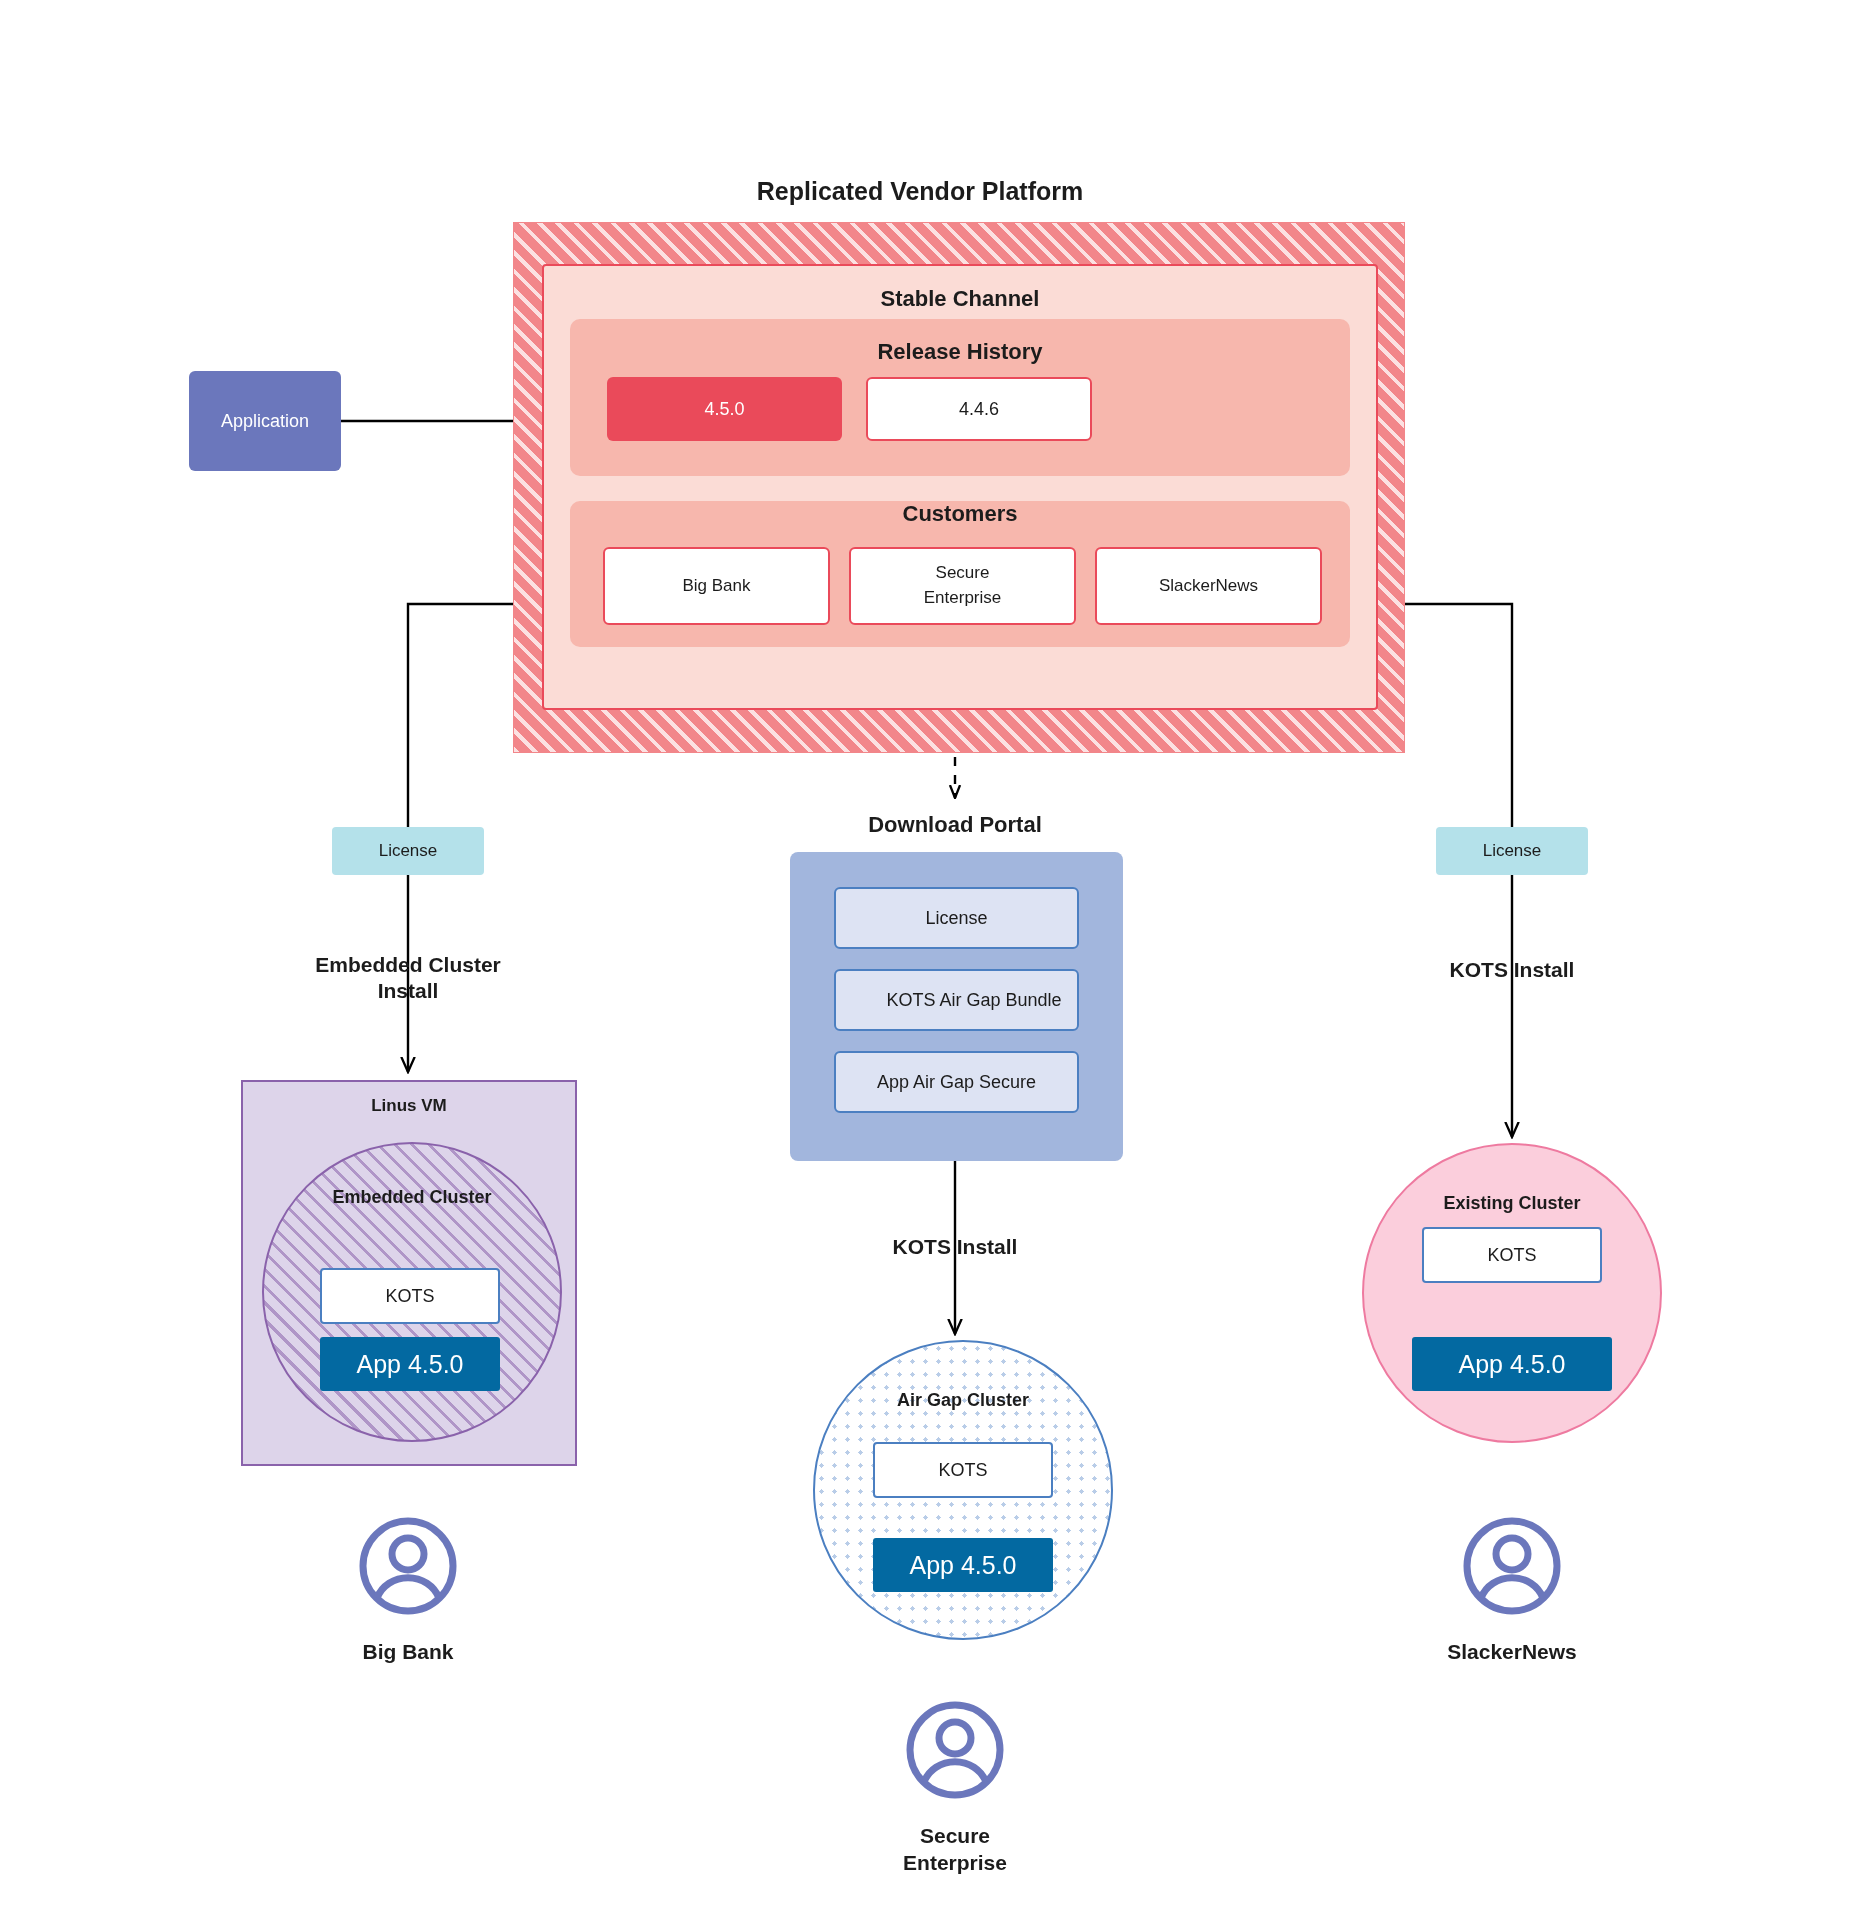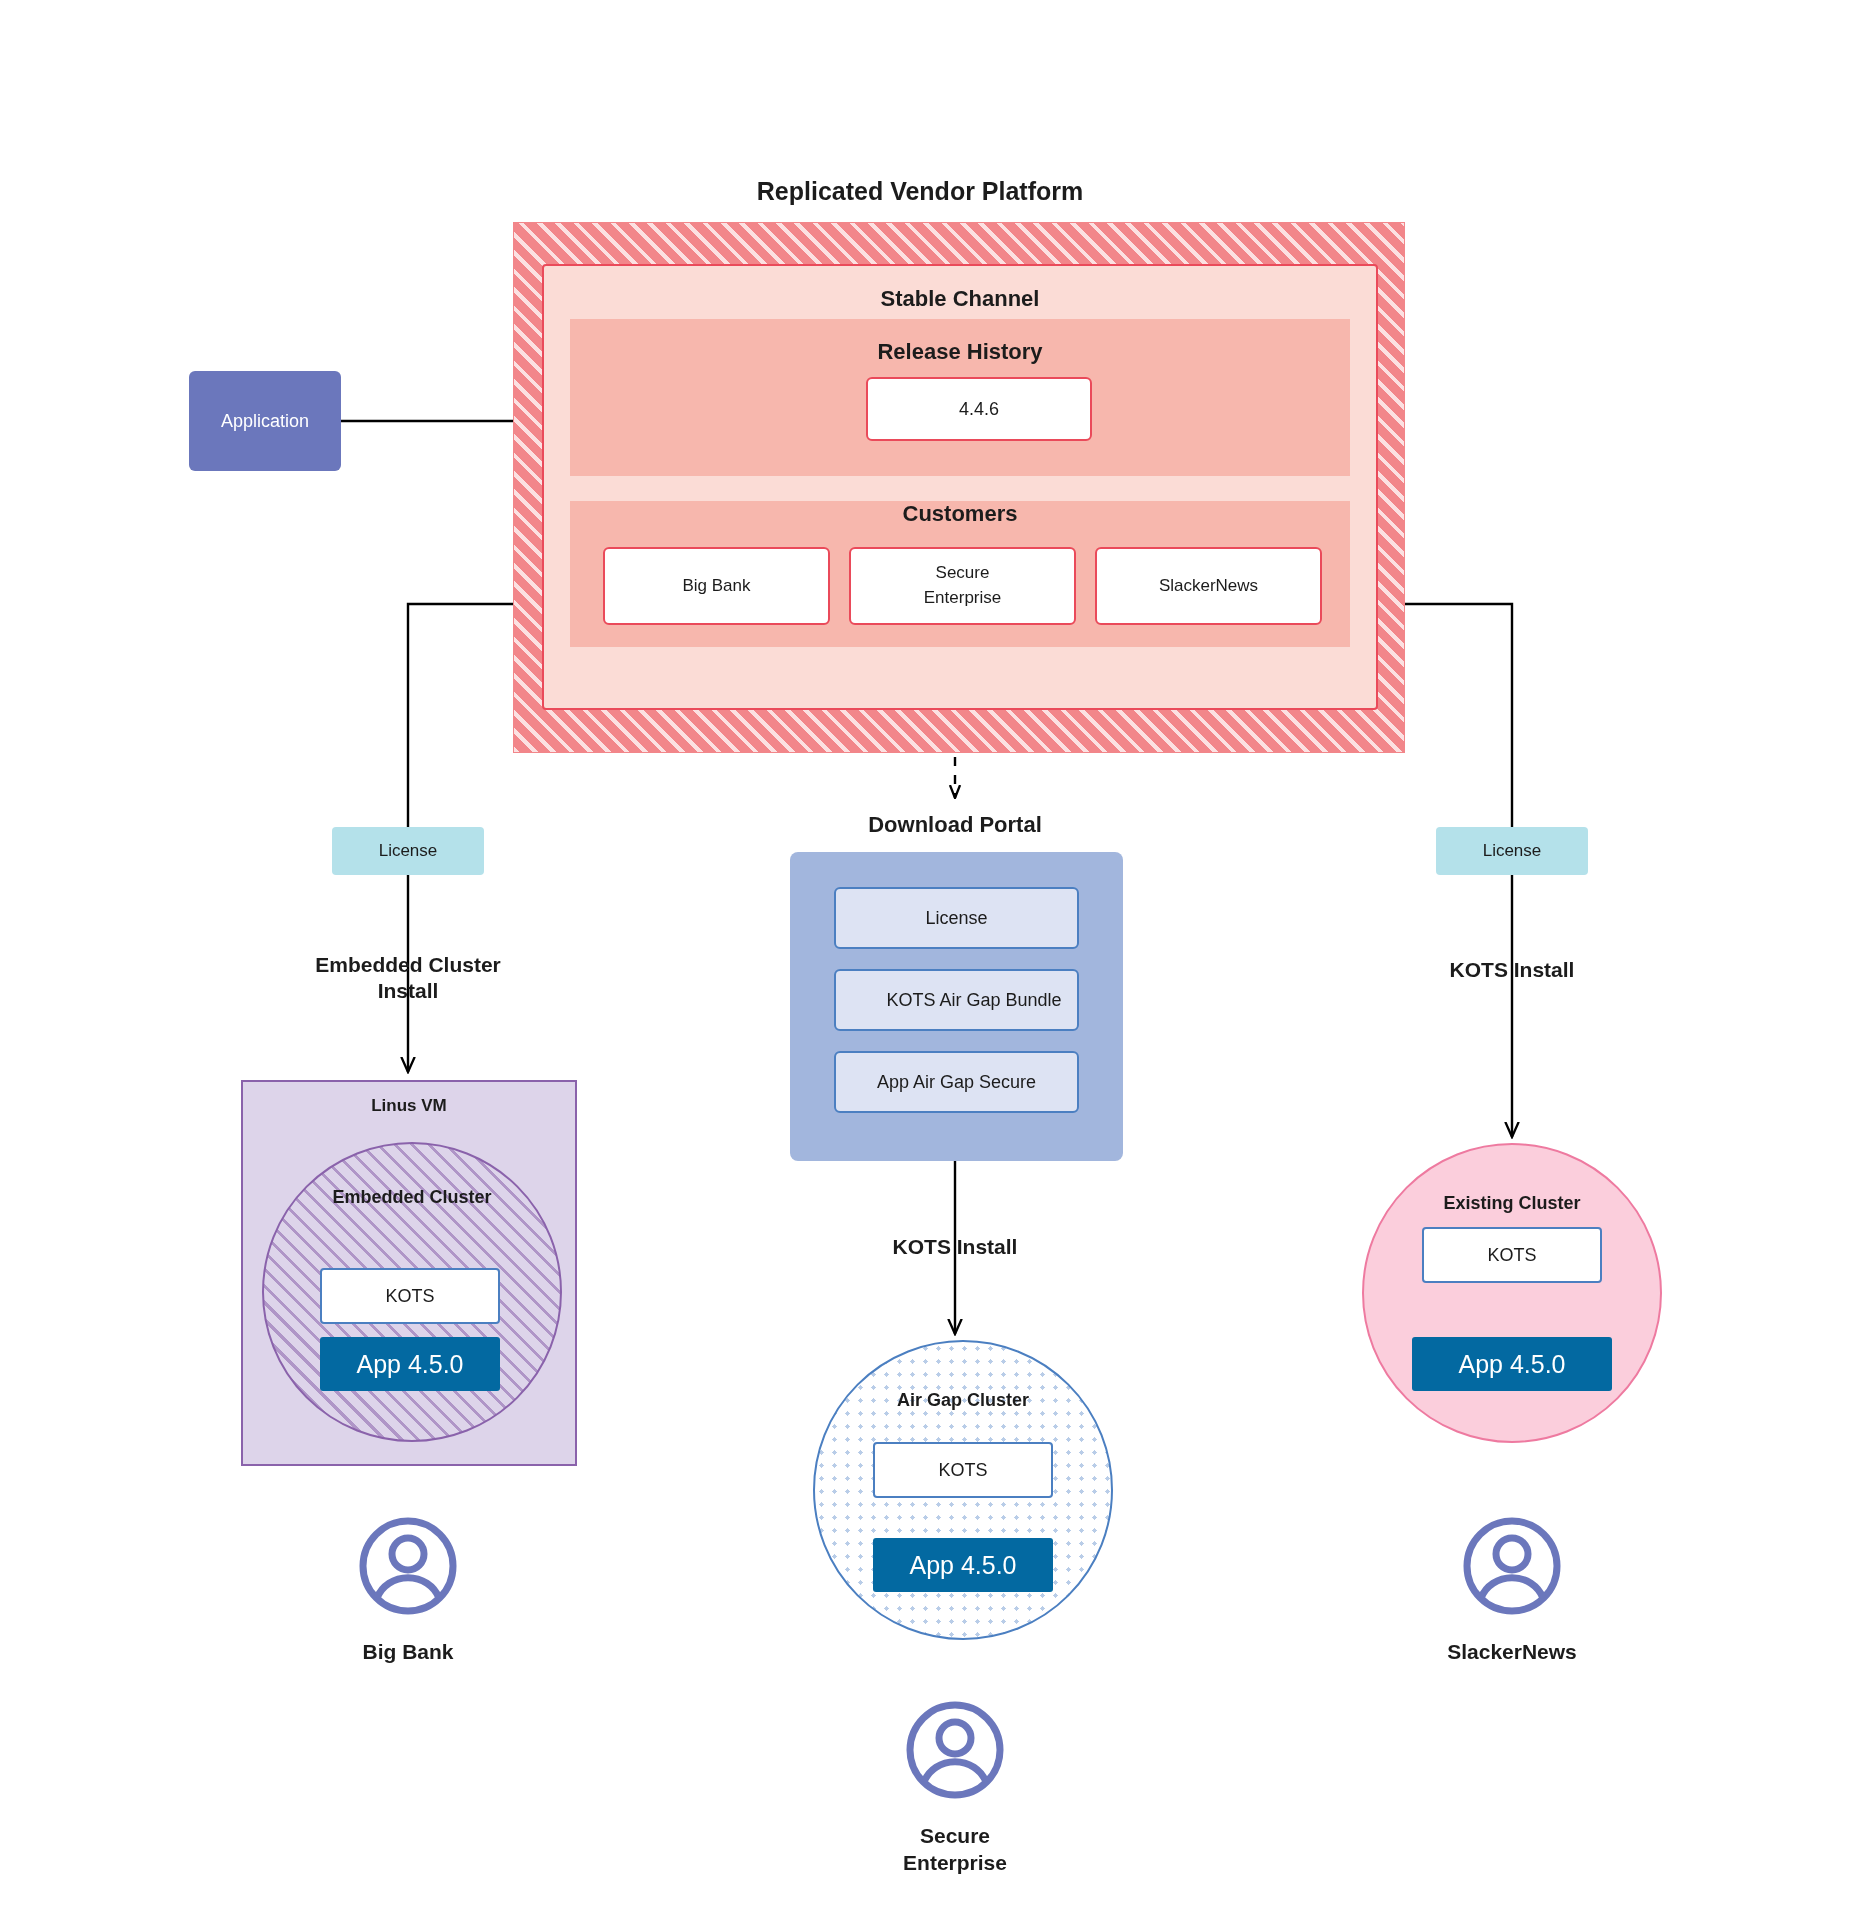--- a/index.html
+++ b/index.html
@@ -46,21 +46,21 @@
         rgba(242,134,138,0) 13px);
     border: 1px solid #f2868a;
   }
   .stable-channel {
     background: #fbdcd6;
     border: 2px solid #ea4a5a;
     border-radius: 4px;
   }
   .release-history, .customers-band {
     background: #f7b7ad;
-    border-radius: 0;
+    border-radius: 10px;
   }
   .section-label {
     font-size: 22px;
     font-weight: bold;
     color: #1c1c1c;
     text-align: center;
     width: 100%;
   }
   .release-card {
     border-radius: 6px;
@@ -258,20 +258,23 @@
 
   <div class="abs vendor-platform" style="left:513px; top:222px; width:892px; height:531px;">
 
     <div class="abs stable-channel" style="left:28px; top:41px; width:836px; height:446px;">
 
       <div class="abs section-label" style="left:0; top:20px;">Stable Channel</div>
 
       <div class="abs release-history" style="left:26px; top:53px; width:780px; height:157px;">
         <div class="abs section-label" style="left:0; top:20px;">Release History</div>
 
+        <div class="abs ctr release-card current" style="left:37px; top:58px; width:235px; height:64px;">
+          <span>4.5.0</span>
+        </div>
 
         <div class="abs ctr release-card older" style="left:296px; top:58px; width:226px; height:64px;">
           <span>4.4.6</span>
         </div>
       </div>
 
       <div class="abs customers-band" style="left:26px; top:235px; width:780px; height:146px;">
         <div class="abs section-label" style="left:0; top:0;">Customers</div>
 
         <div class="abs ctr customer-card" style="left:33px; top:46px; width:227px; height:78px;">

